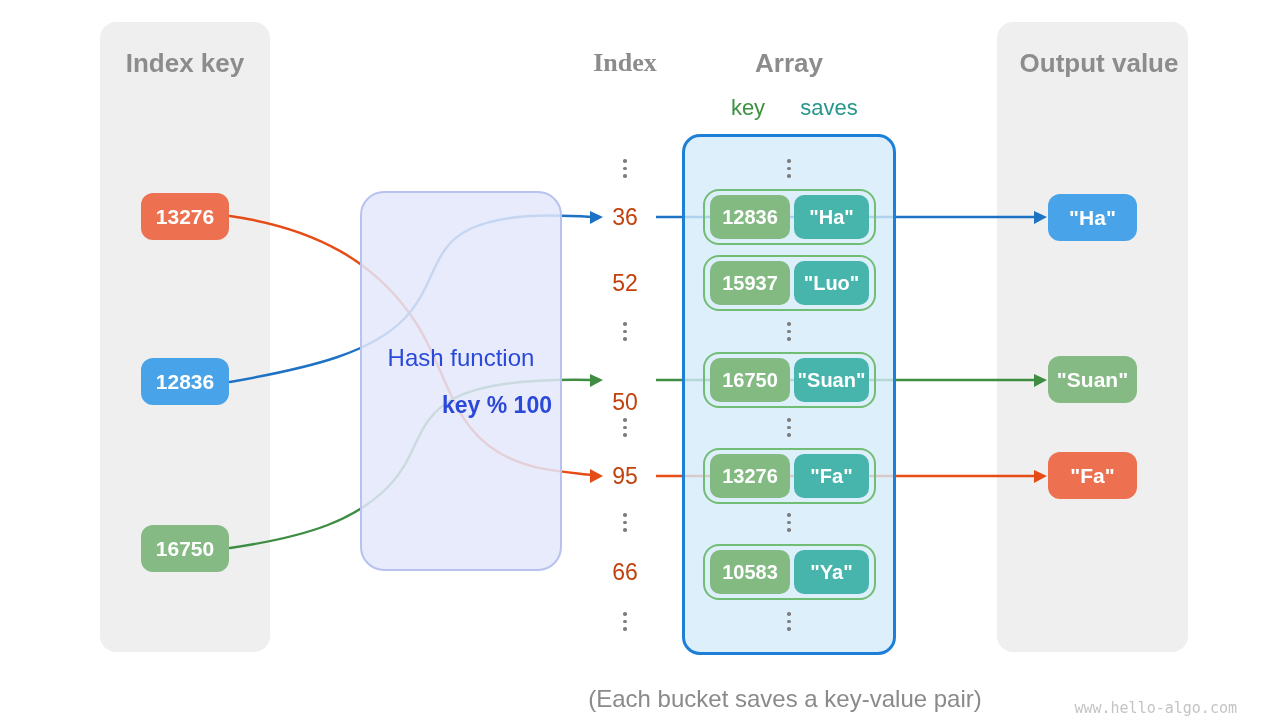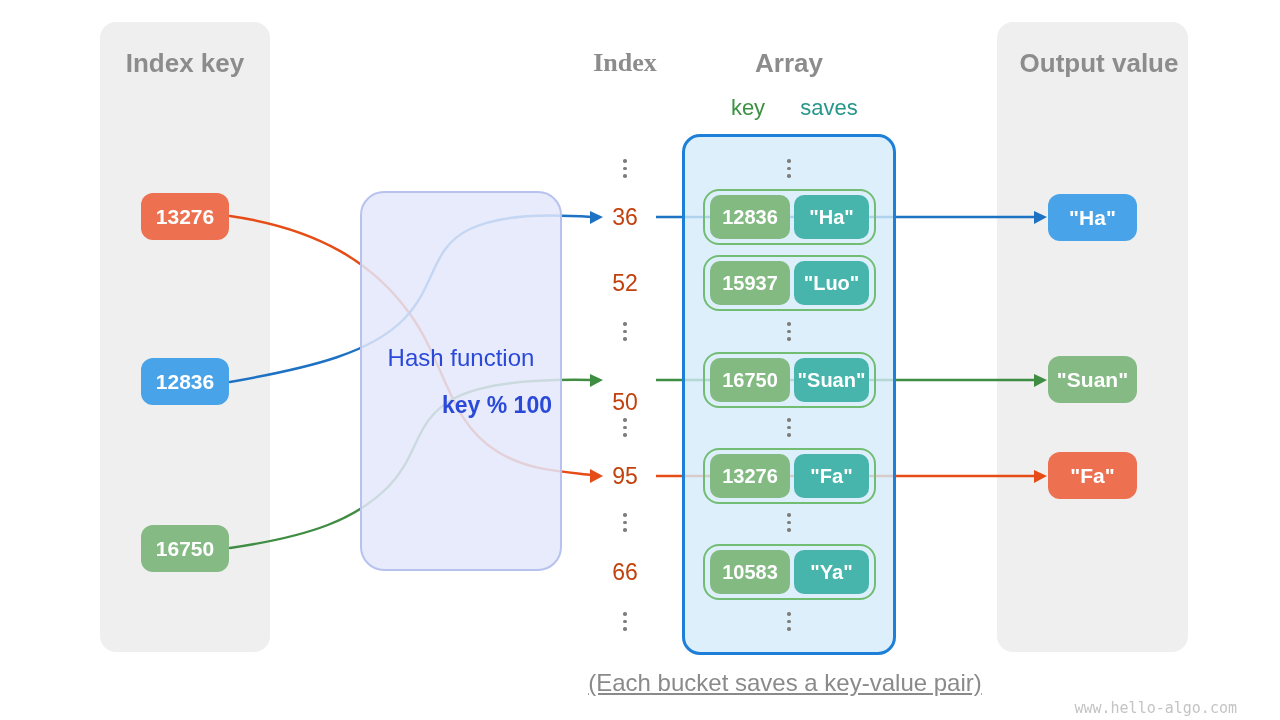--- a/index.html
+++ b/index.html
@@ -181,14 +181,14 @@
 </div>
 <div class="abs bucket" style="left:703px;top:544px;">
   <div class="cell k">10583</div>
   <div class="cell v">"Ya"</div>
 </div>
 
 <div class="abs chip blue" style="left:1048px;top:194px;width:89px;">"Ha"</div>
 <div class="abs chip green" style="left:1048px;top:356px;width:89px;">"Suan"</div>
 <div class="abs chip orange" style="left:1048px;top:452px;width:89px;">"Fa"</div>
 
-<div class="abs caption" style="left:585px;top:668px;width:400px;text-decoration:underline;">(Each bucket saves a key-value pair)</div>
+<div class="abs caption" style="left:585px;top:684px;width:400px;">(Each bucket saves a key-value pair)</div>
 <div class="abs watermark" style="left:1020px;top:699px;width:217px;">www.hello-algo.com</div>
 
 </body></html>

